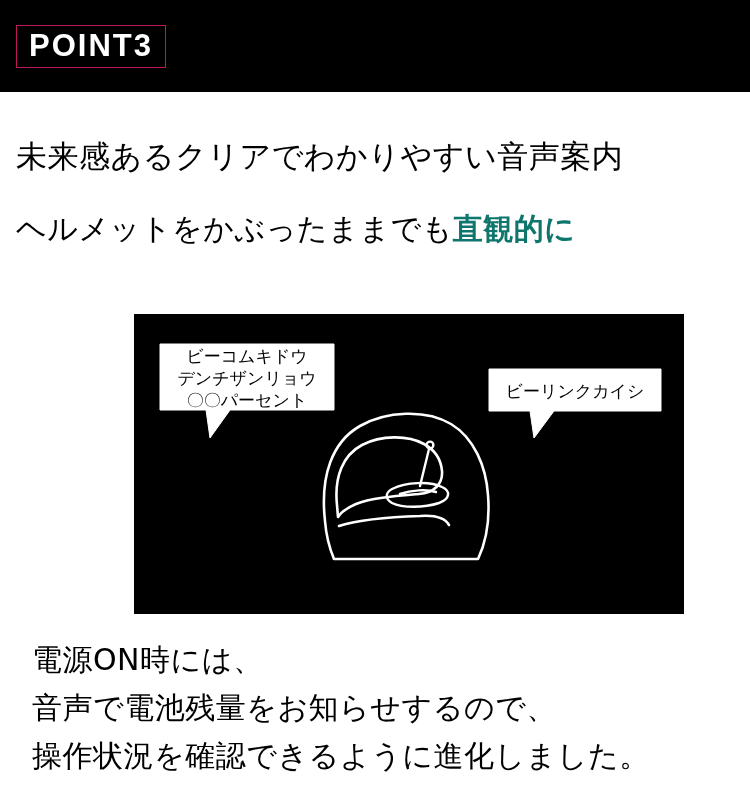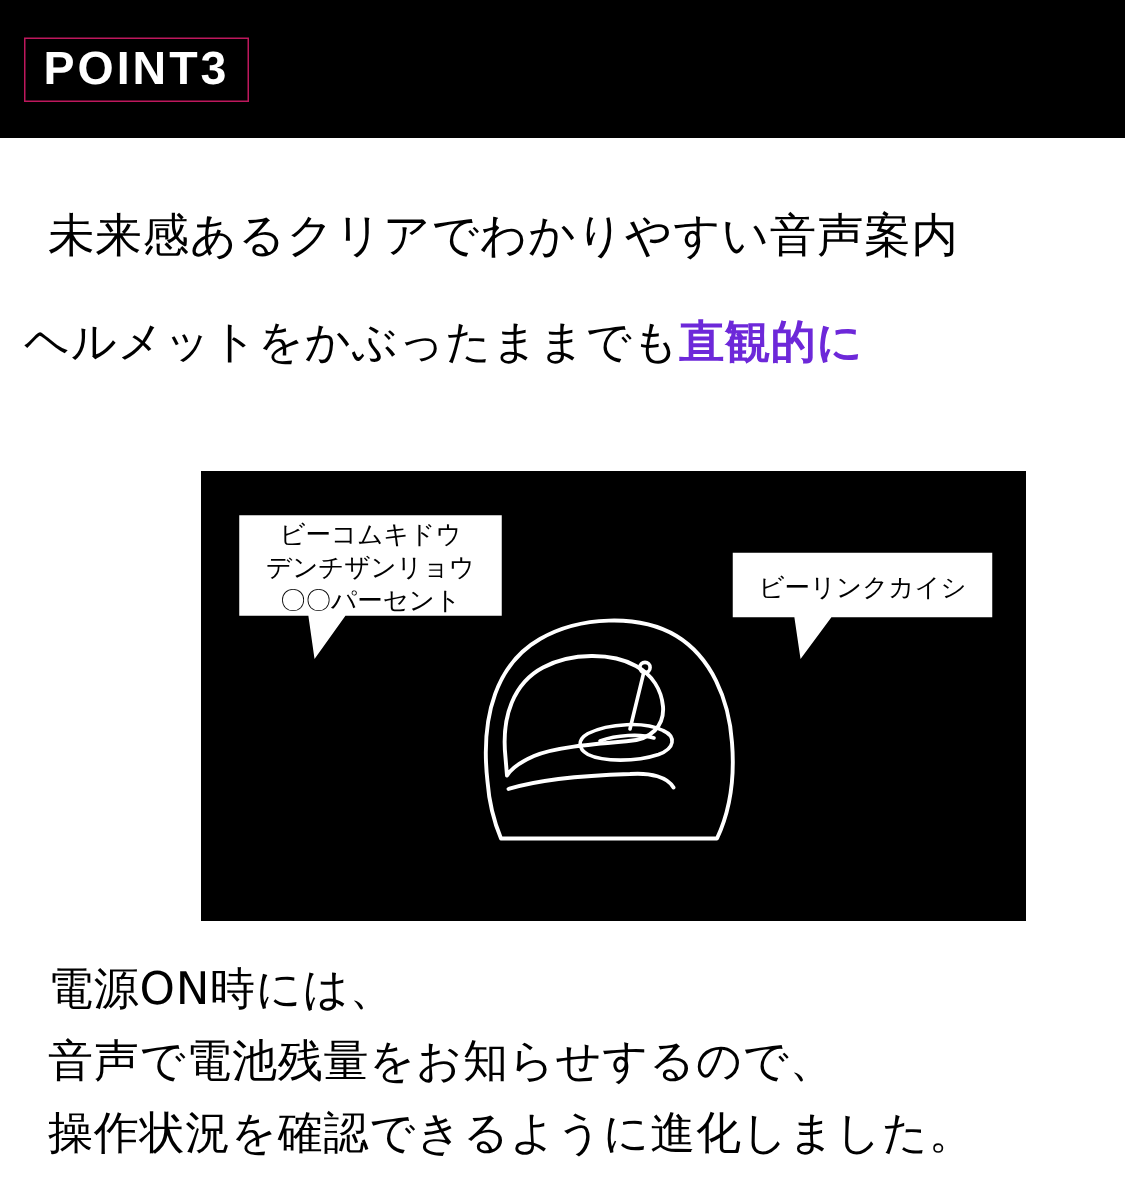--- a/index.html
+++ b/index.html
@@ -51,39 +51,39 @@
     font-weight: bold;
     font-size: 41px;
     letter-spacing: 1px;
     margin-left: 18px;
     white-space: nowrap;
   }
 
   
   .lead {
     position: absolute;
-    left: 32px;
+    left: 16px;
     top: 136px;
     font-family: "DejaVu Sans", sans-serif;
     font-size: 31px;
     letter-spacing: 0.5px;
     white-space: nowrap;
   }
   .para {
     position: absolute;
     left: 16px;
     top: 205px;
     font-family: "DejaVu Sans", sans-serif;
     font-size: 30px;
     line-height: 47px;
     letter-spacing: 0.5px;
     white-space: nowrap;
   }
   .hl {
-    color: #6d28d9;
+    color: #0f766e;
     font-weight: bold;
   }
 
   
   .panel {
     position: absolute;
     left: 134px;
     top: 314px;
     width: 550px;
     height: 300px;

